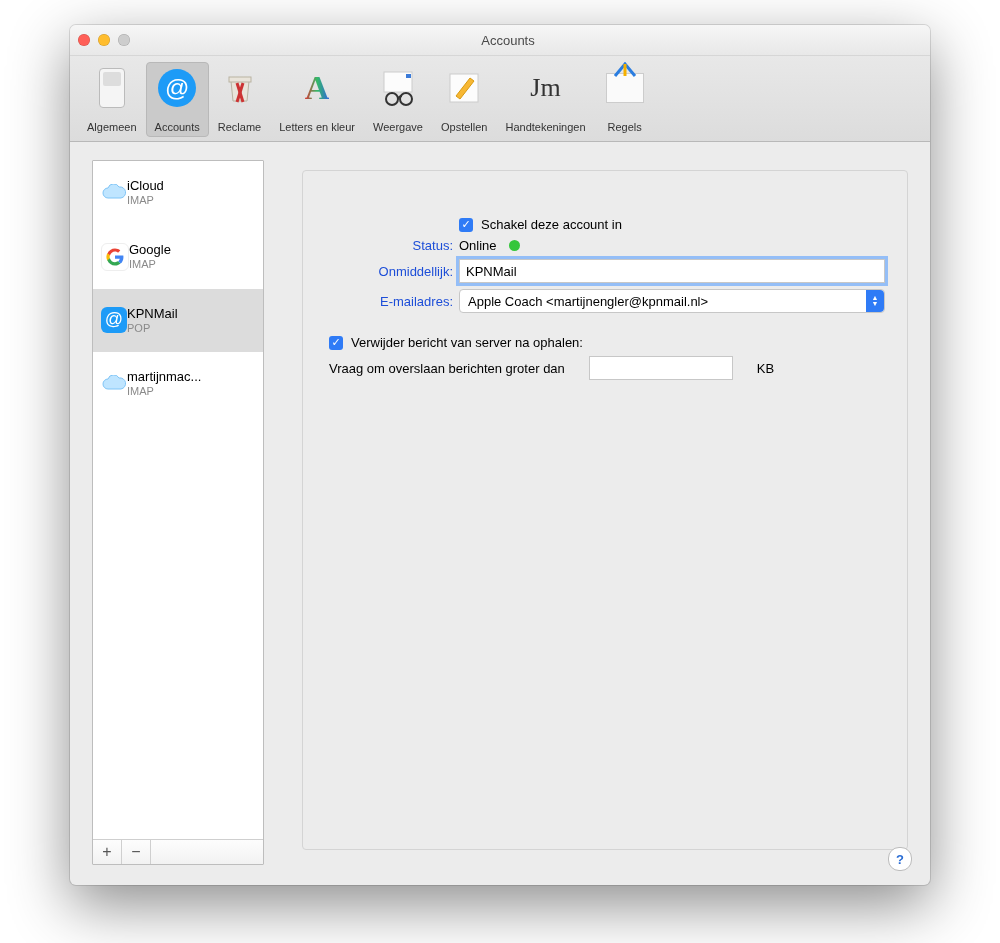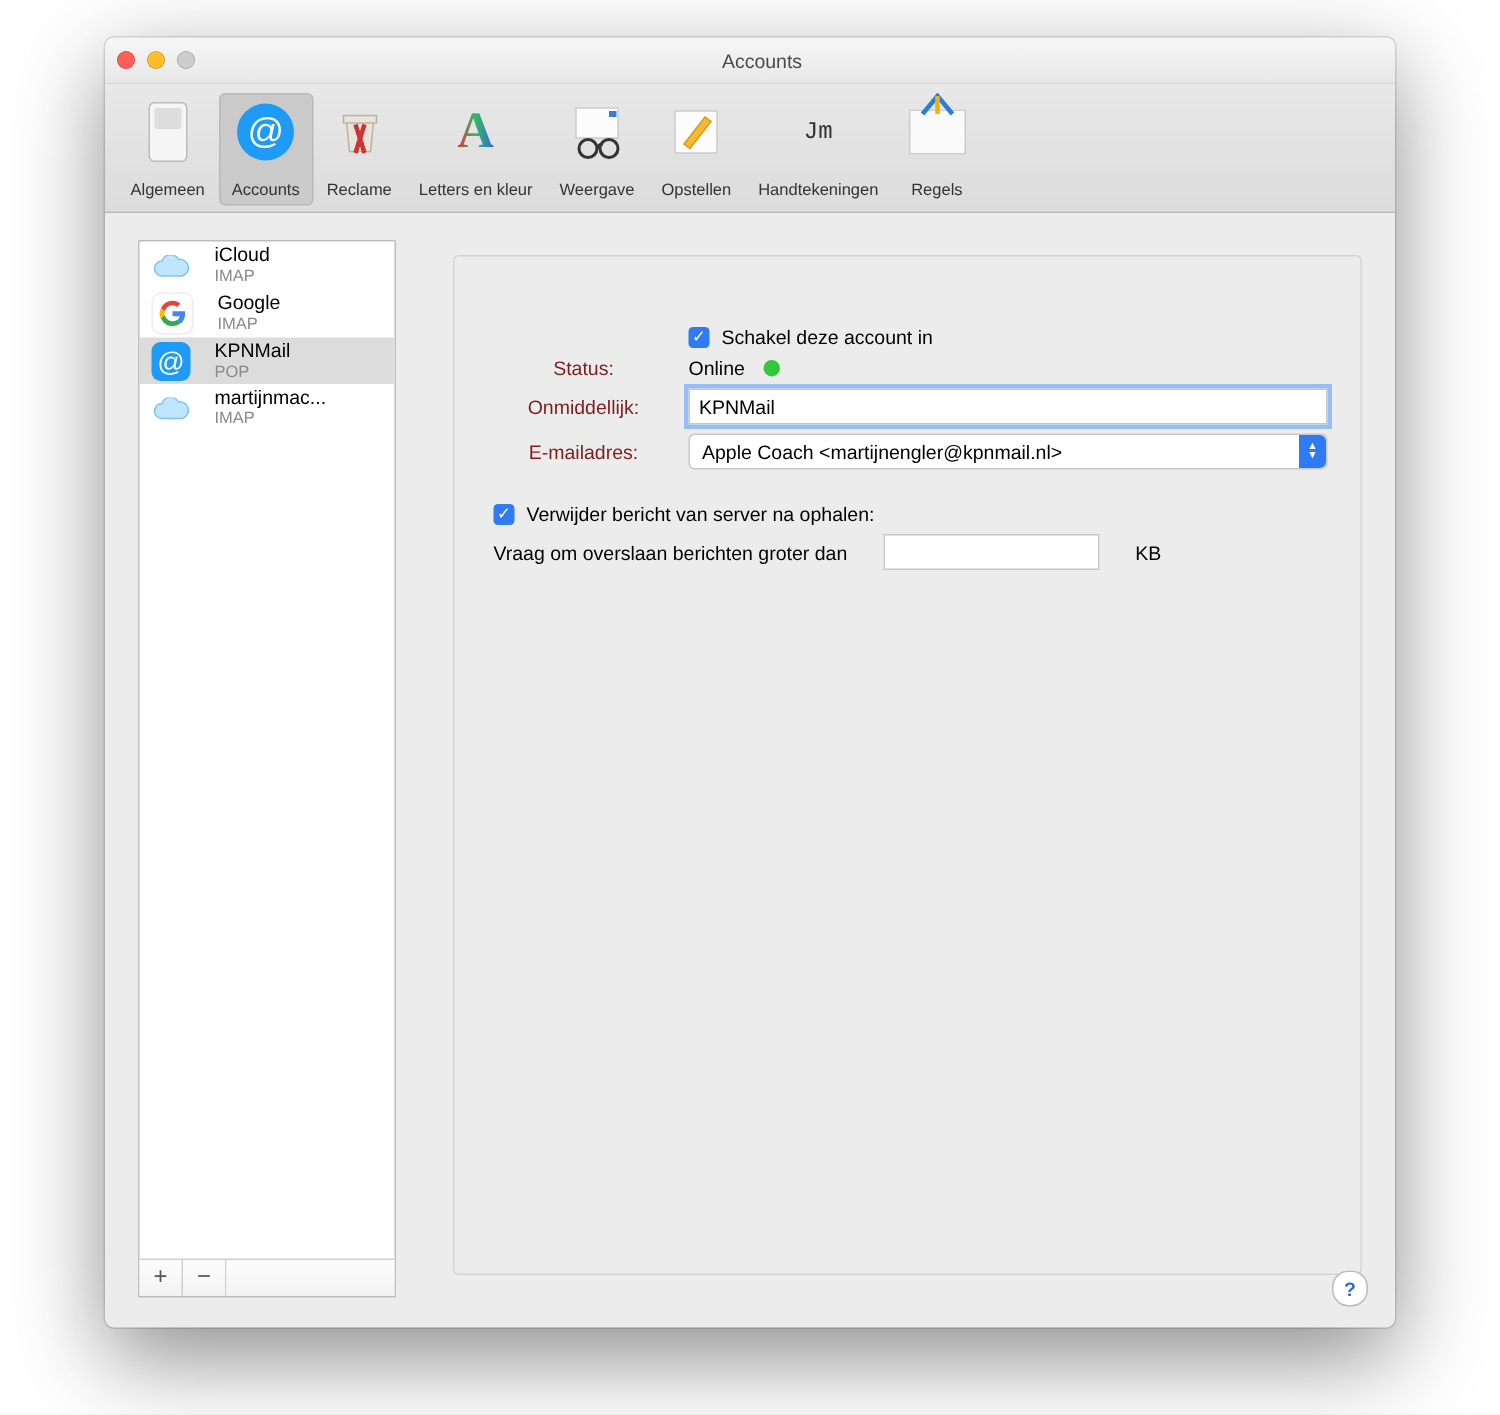--- a/index.html
+++ b/index.html
@@ -12,58 +12,58 @@
   .zoom{background:#cdcdcd}
   .title{flex:1;text-align:center;font-size:13px;color:#4a4a4a;margin-left:-36px}
   .toolbar{display:flex;align-items:flex-end;gap:0;padding:6px 8px 4px 8px;background:linear-gradient(#e8e8e8,#dcdcdc);border-bottom:1px solid #b8b8b8}
   .tbitem{display:flex;flex-direction:column;align-items:center;justify-content:flex-end;padding:4px 8px 3px 8px;border-radius:4px;border:1px solid transparent;cursor:default}
   .tbitem.sel{background:#cacaca;border:1px solid #b8b8b8}
   .tbicon{width:42px;height:42px;display:flex;align-items:center;justify-content:center}
   .tblabel{font-size:11px;color:#333;margin-top:12px;white-space:nowrap}
   .body{position:absolute;top:117px;left:0;right:0;bottom:0;padding:18px 22px 20px 22px;display:flex;gap:18px}
   .sidebar{width:170px;display:flex;flex-direction:column;background:#fff;border:1px solid #bdbdbd;border-radius:1px}
   .acctlist{flex:1;overflow:hidden}
-  .acct{display:flex;align-items:flex-end;gap:16px;padding:2px 8px}
+  .acct{display:flex;align-items:flex-start;gap:0;padding:18px 8px}
   .acct.sel{background:#dcdcdc}
   .accticon{width:26px;height:26px;border-radius:6px;display:flex;align-items:center;justify-content:center;flex-shrink:0}
   .accttext{display:flex;flex-direction:column;line-height:1.15;overflow:hidden}
   .acctname{font-size:13px;color:#000;white-space:nowrap;overflow:hidden;text-overflow:ellipsis}
   .acctsub{font-size:11px;color:#8a8a8a}
   .sidefooter{display:flex;border-top:1px solid #cfcfcf}
   .sfbtn{width:28px;height:24px;display:flex;align-items:center;justify-content:center;border-right:1px solid #cfcfcf;font-size:16px;color:#555;background:linear-gradient(#fdfdfd,#f2f2f2)}
   .sfbtn:last-child{border-right:none;flex:1}
   .main{flex:1;position:relative}
   .tabs{position:absolute;top:-2px;left:40px;right:20px;display:flex;justify-content:center;z-index:2}
   .tabgroup{display:flex;border:1px solid #b7b7b7;border-radius:4px;overflow:hidden;background:#fff}
   .tab{padding:3px 16px;font-size:13px;border-right:1px solid #b7b7b7;background:linear-gradient(#fdfdfd,#f2f2f2)}
   .tab:last-child{border-right:none}
   .tab.sel{background:linear-gradient(#6caef8,#3e8ef0);color:#fff}
   .panel{position:absolute;top:10px;left:20px;right:0;bottom:15px;border:1px solid #d4d4d4;border-radius:4px;background:#ececec;padding-top:28px}
   .form{padding:12px 22px}
   .row{display:flex;align-items:center;margin:6px 0}
-  .lab{width:128px;text-align:center;padding-right:6px;color:#7f1d1d}
+  .lab{width:128px;text-align:right;padding-right:6px;color:#1d4ed8}
   .val{flex:1;display:flex;align-items:center;gap:8px}
   .checkbox{width:14px;height:14px;border-radius:3px;background:#2f7bf6;display:flex;align-items:center;justify-content:center;color:#fff;font-size:11px;flex-shrink:0}
   .statusdot{width:11px;height:11px;border-radius:6px;background:#35c63b;margin-left:4px}
   input.textfield{flex:1;height:22px;padding:0 6px;font-size:13px;border:1px solid #c7c7c7;background:#fff;border-radius:0;outline:none;font-family:inherit}
   .focusring{box-shadow:0 0 0 3px rgba(90,160,255,.6)}
   .selectbox{flex:1;height:22px;display:flex;align-items:center;justify-content:space-between;background:#fff;border:1px solid #c7c7c7;border-radius:4px;padding:0 0 0 8px;font-size:13px}
   .selectbox .handle{width:18px;align-self:stretch;background:#2f7bf6;display:flex;flex-direction:column;align-items:center;justify-content:center;border-radius:0 4px 4px 0;color:#fff;font-size:7px;line-height:6px}
   .btn{height:22px;padding:0 12px;border:1px solid #c7c7c7;background:linear-gradient(#fdfdfd,#f0f0f0);border-radius:4px;font-size:13px;display:inline-flex;align-items:center}
   .smallfield{width:130px;height:22px;padding:0 6px;font-size:13px;border:1px solid #c7c7c7;background:#fff;font-family:inherit}
   .help{position:absolute;right:18px;bottom:14px;width:22px;height:22px;border-radius:11px;border:1px solid #bcbcbc;background:#fff;display:flex;align-items:center;justify-content:center;color:#2a6dd4;font-weight:600}
   .sep{height:10px}
   .indent{margin-left:24px}
   
   .tb-switch{width:24px;height:38px;border:1px solid #bbb;border-radius:4px;background:#f5f5f5;position:relative}
   .tb-switch::after{content:"";position:absolute;left:3px;top:3px;right:3px;height:14px;background:#ddd;border-radius:2px}
   .tb-at{width:38px;height:38px;border-radius:19px;background:#1d9bf7;color:#fff;display:flex;align-items:center;justify-content:center;font-size:24px;font-weight:500}
   .tb-trash{width:34px;height:34px}
   .tb-font{font-family:serif;font-size:34px;font-weight:bold;background:linear-gradient(90deg,#d33,#3b6,#36d);-webkit-background-clip:text;color:transparent}
-  .sig{font-family:Liberation Mono, monospace;font-size:16px}
+  .sig{font-family:Liberation Serif, serif;font-size:26px}
   .rules{width:36px;height:28px;background:#fafafa;border:1px solid #ccc;position:relative}
   .rules svg{position:absolute;left:2px;top:-12px}
 </style>
 </head>
 <body>
 
 <div class="window">
 
   <div class="titlebar">
     <div class="trafficlights">

